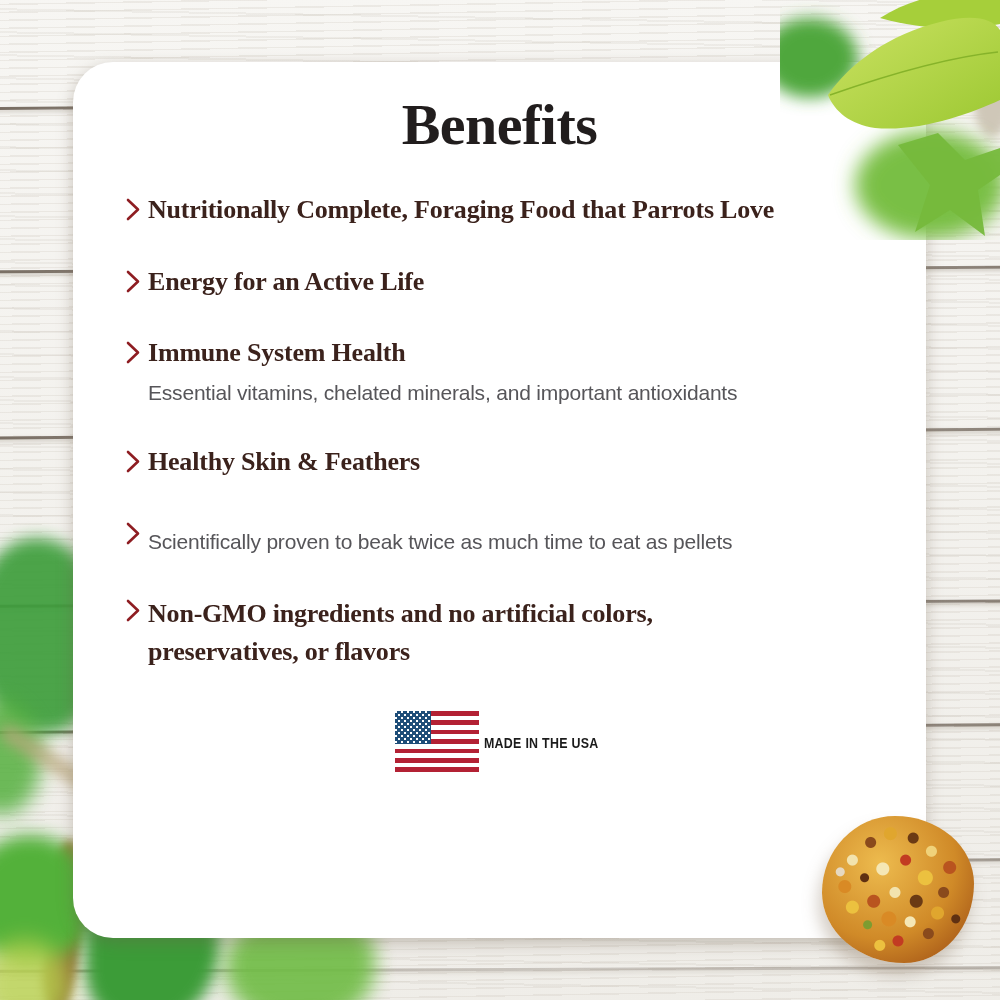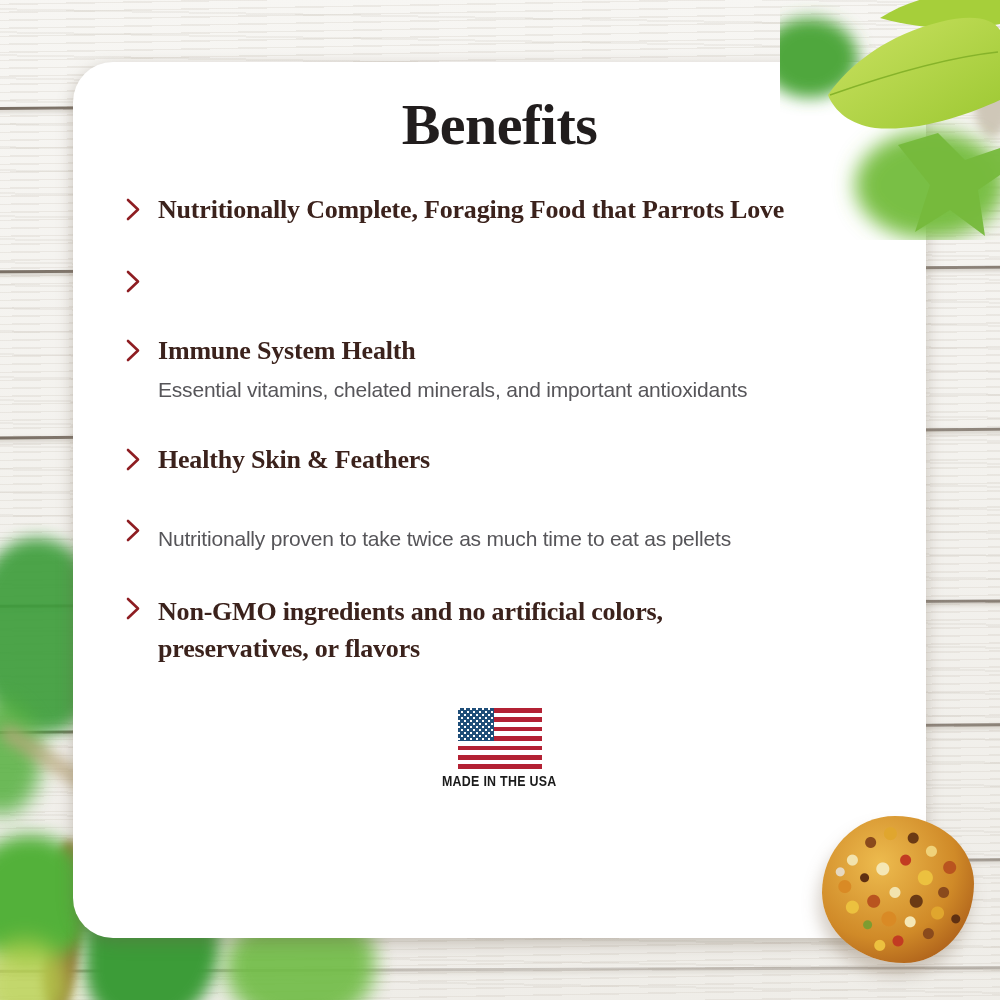--- a/index.html
+++ b/index.html
@@ -47,37 +47,37 @@
     position:absolute;left:73px;top:62px;width:853px;height:876px;z-index:2;
     background:#ffffff;border-radius:40px;
     box-shadow:0 5px 16px rgba(110,95,78,.35);
     padding:34px 28px 16px 52px;box-sizing:border-box;
   }
   .title{
     font-family:"Liberation Serif",serif;font-weight:700;
     font-size:58px;line-height:1.0;color:#211d1d;text-align:center;
     margin:0 24px 40px 0;letter-spacing:-0.5px;
   }
-  .benefit-item{display:flex;align-items:flex-start;gap:17px;margin-bottom:40px;}
+  .benefit-item{display:flex;align-items:flex-start;gap:7px;margin-bottom:40px;}
   .chev{flex:0 0 16px;margin-top:3px;}
   .benefit-text{flex:1;}
   .benefit-heading{
     font-family:"Liberation Serif",serif;font-weight:700;
     font-size:26px;line-height:1.22;color:#3b221c;letter-spacing:-0.2px;
     max-width:775px;
   }
   .benefit-subtext{
     font-size:21px;line-height:1.25;color:#565559;letter-spacing:-0.2px;
     margin-top:11px;
   }
   .benefit-subtext:empty{display:none;}
   .benefit-item:nth-of-type(6) .benefit-heading{max-width:655px;line-height:1.45;}
 
   
-  .usa-badge{display:flex;flex-direction:column;align-items:center;margin:22px 24px 0 0;}
+  .usa-badge{display:flex;flex-direction:row;align-items:center;margin:22px 24px 0 0;justify-content:center;}
   .flag{position:relative;width:84px;height:61px;}
   .flag-stripes{
     position:absolute;inset:0;
     background:repeating-linear-gradient(#b32134 0 4.69px,#ffffff 4.69px 9.38px);
   }
   .flag-canton{
     position:absolute;left:0;top:0;width:36px;height:33px;background:#1f4e79;
     background-image:
       radial-gradient(circle,#fff 1.1px,rgba(255,255,255,0) 1.5px),
       radial-gradient(circle,#fff 1.1px,rgba(255,255,255,0) 1.5px);
@@ -154,20 +154,21 @@
     <div class="benefit-text">
       <div class="benefit-heading">Nutritionally Complete, Foraging Food that Parrots Love</div>
     </div>
   </div>
 
   <div class="benefit-item">
     <svg class="chev" width="16" height="26" viewBox="0 0 16 26">
         <polyline points="3,3 13,12.5 3,22" fill="none" stroke="#8e1d22" stroke-width="2.6" stroke-linecap="round" stroke-linejoin="round"></polyline>
       </svg>
     <div class="benefit-text">
+      <div class="benefit-heading">Energy for an Active Life</div>
     </div>
   </div>
 
   <div class="benefit-item">
     <svg class="chev" width="16" height="26" viewBox="0 0 16 26">
         <polyline points="3,3 13,12.5 3,22" fill="none" stroke="#8e1d22" stroke-width="2.6" stroke-linecap="round" stroke-linejoin="round"></polyline>
       </svg>
     <div class="benefit-text">
       <div class="benefit-heading">Immune System Health</div>
       <div class="benefit-subtext">Essential vitamins, chelated minerals, and important antioxidants</div>
@@ -181,21 +182,21 @@
     <div class="benefit-text">
       <div class="benefit-heading">Healthy Skin &amp; Feathers</div>
     </div>
   </div>
 
   <div class="benefit-item">
     <svg class="chev" width="16" height="26" viewBox="0 0 16 26">
         <polyline points="3,3 13,12.5 3,22" fill="none" stroke="#8e1d22" stroke-width="2.6" stroke-linecap="round" stroke-linejoin="round"></polyline>
       </svg>
     <div class="benefit-text">
-      <div class="benefit-subtext">Nutritionally proven to take twice as much time to eat as pellets</div>
+      <div class="benefit-subtext">Scientifically proven to beak twice as much time to eat as pellets</div>
     </div>
   </div>
 
   <div class="benefit-item">
     <svg class="chev" width="16" height="26" viewBox="0 0 16 26">
         <polyline points="3,3 13,12.5 3,22" fill="none" stroke="#8e1d22" stroke-width="2.6" stroke-linecap="round" stroke-linejoin="round"></polyline>
       </svg>
     <div class="benefit-text">
       <div class="benefit-heading">Non-GMO ingredients and no artificial colors, preservatives, or flavors</div>
 

